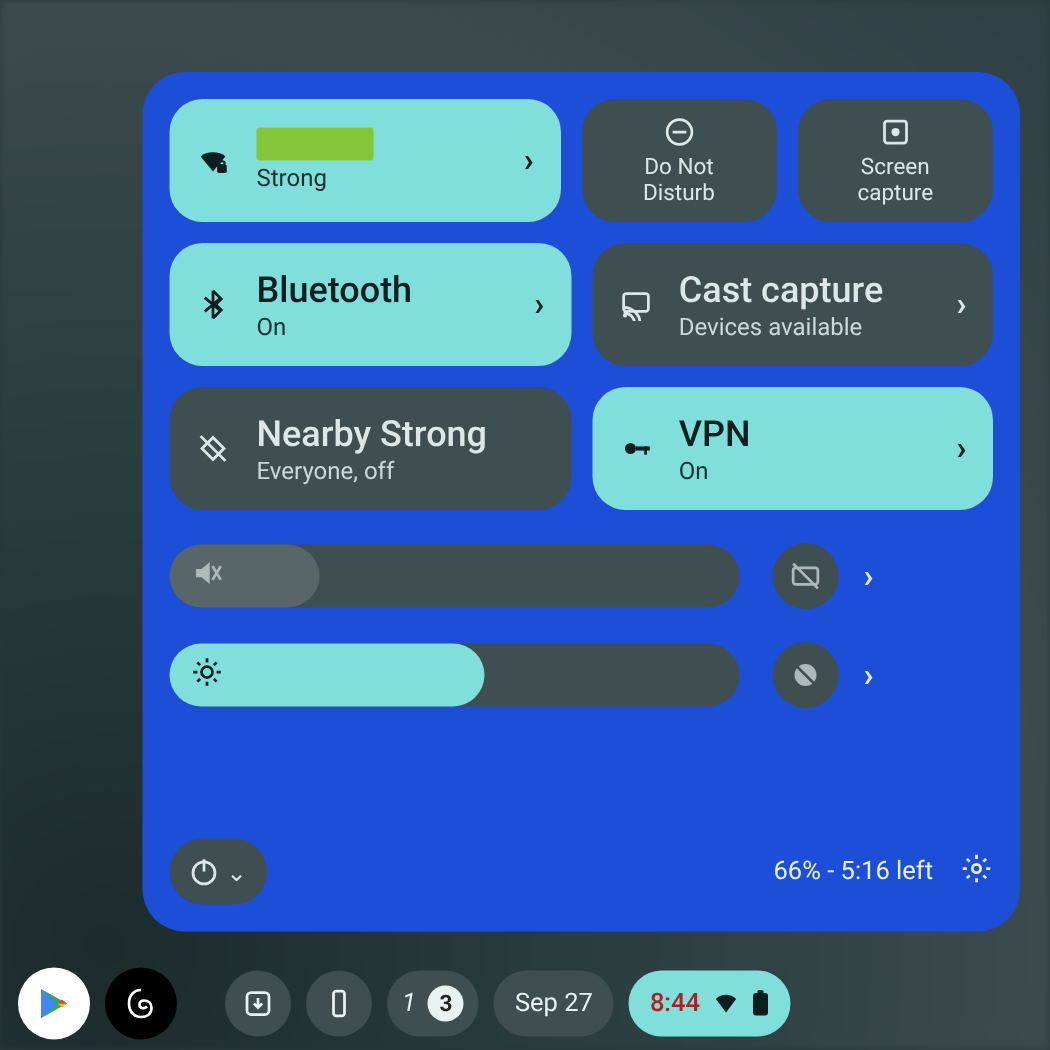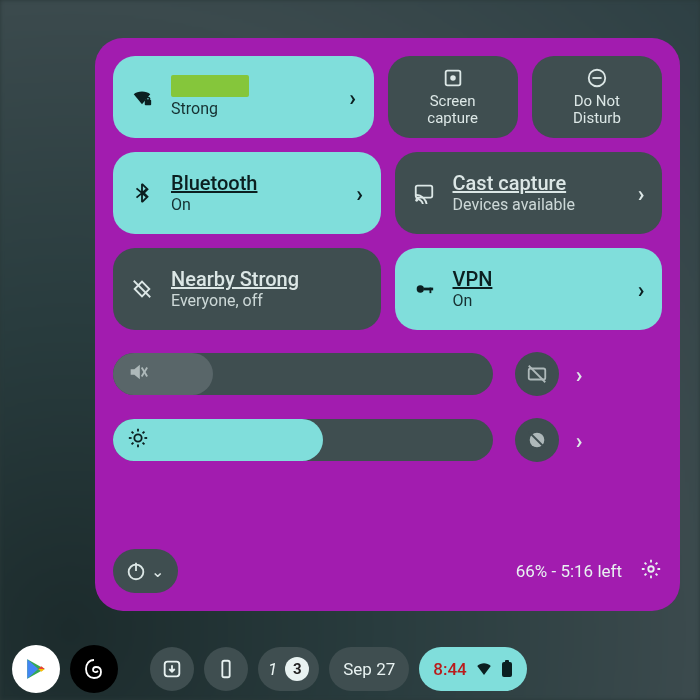--- a/index.html
+++ b/index.html
@@ -10,39 +10,39 @@
     position: relative;
   }
   
   .wallpaper {
     position: absolute; inset: 0;
     background: radial-gradient(circle at 10% 90%, #1c2b2c 0%, #293c3e 35%, #3b4a4d 70%, #2e4044 100%);
     filter: blur(2px);
   }
   .panel {
     position: absolute;
-    left: 95px; top: 38px;
+    left: 95px; top: 48px;
     width: 585px; height: 573px;
-    background: #a21caf;
+    background: #1d4ed8;
     border-radius: 28px;
     padding: 18px;
   }
   .row { display: flex; gap: 14px; margin-bottom: 14px; }
   .tile {
     height: 82px;
     border-radius: 22px;
     display: flex; align-items: center;
     position: relative;
     cursor: pointer;
   }
   .tile.active { background: #80dedb; color: #0b1f20; }
   .tile.inactive { background: #3f4e50; color: #dce7e6; }
   .tile .iconwrap { width: 58px; display:flex; align-items:center; justify-content:center; }
   .tile .txt { flex: 1; display:flex; flex-direction:column; justify-content:center; }
-  .tile .title { font-size: 20px; font-weight: 500; line-height: 1.2; text-decoration: underline; }
+  .tile .title { font-size: 24px; font-weight: 500; line-height: 1.2; }
   .tile .sub   { font-size: 16px; opacity: .9; line-height: 1.2; }
   .tile .chev  { width: 42px; text-align:center; font-size: 22px; font-weight: bold; }
   .tile.w1 { flex: 1 1 0; }
   .tile.w2 { flex: 2 1 0; }
 
   .icontile {
     flex: 1 1 0;
     height: 82px;
     border-radius: 22px;
     background: #3f4e50;
@@ -126,34 +126,34 @@
       </div>
       <div class="txt">
         <div class="redacted"></div>
         <div class="sub">Strong</div>
       </div>
       <div class="chev">›</div>
     </div>
 
     <div class="icontile">
       <svg viewBox="0 0 24 24">
+        <circle cx="12" cy="12" r="9"></circle>
+          <line x1="7" y1="12" x2="17" y2="12"></line>
+      </svg>
+      <span style="white-space:pre-line">Do Not
+Disturb</span>
+    </div>
+
+    <div class="icontile">
+      <svg viewBox="0 0 24 24">
         <rect x="4" y="4" width="16" height="16" rx="2"></rect>
           <circle cx="12" cy="12" r="3" fill="#dce7e6" stroke="none"></circle>
       </svg>
       <span style="white-space:pre-line">Screen
 capture</span>
-    </div>
-
-    <div class="icontile">
-      <svg viewBox="0 0 24 24">
-        <circle cx="12" cy="12" r="9"></circle>
-          <line x1="7" y1="12" x2="17" y2="12"></line>
-      </svg>
-      <span style="white-space:pre-line">Do Not
-Disturb</span>
     </div>
   </div>
 
   <div class="row">
     <div class="tile active w1">
       <div class="iconwrap">
         <svg class="ico" viewBox="0 0 24 24">
           <path d="M12 2 L18 8 L12 14 L12 2 M12 22 L18 16 L12 10 L12 22 M6 7 L18 17 M6 17 L18 7" stroke="#0b1f20" stroke-width="2" fill="none"></path>
         </svg>
       </div>

